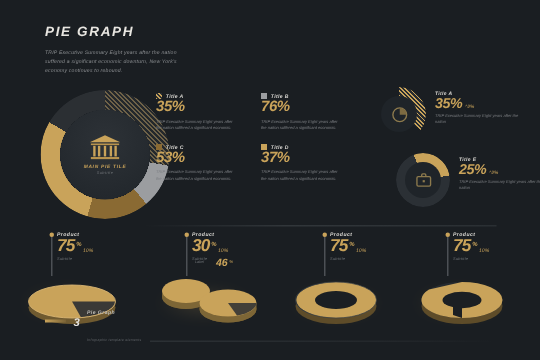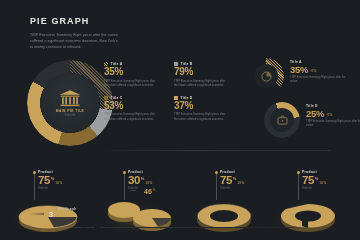--- a/index.html
+++ b/index.html
@@ -3,21 +3,21 @@
 <meta charset="utf-8">
 <style>
   * { margin:0; padding:0; box-sizing:border-box; }
   html,body { width:360px; height:240px; overflow:hidden; }
   body {
     background:#1a1e22;
     font-family:"Liberation Sans", sans-serif;
     color:#cfcfcf;
     position:relative;
   }
-  .stage { position:absolute; inset:0; }
+  .stage { position:absolute; inset:0;font-style:italic; }
 
   
   .header { position:absolute; left:30px; top:16px; width:150px; }
   .h-title {
     font-size:9px; font-weight:bold; letter-spacing:1.1px;
     color:#e8e6e1; line-height:1.25; text-transform:uppercase;
   }
   .h-title .l2 { display:block; }
   .h-desc {
     margin-top:6px; font-size:3.4px; line-height:1.75;
@@ -83,21 +83,21 @@
   }
   .mini .mtxt { position:absolute; left:42px; top:2px; width:56px; }
   .m-name { font-size:3.3px; font-weight:bold; color:#d8d6d1; letter-spacing:.25px; }
   .m-row { display:flex; align-items:flex-end; gap:2px; margin-top:1px; }
   .m-val { font-size:9.5px; font-weight:bold; color:#c9a35a; line-height:1; letter-spacing:-.3px; }
   .m-delta { font-size:3.2px; color:#c9a35a; margin-bottom:1.5px; }
   .m-desc { font-size:2.7px; line-height:1.65; color:#787b7f; margin-top:1.5px; }
 
   
   .cards { position:absolute; left:0; top:152px; width:360px; height:70px; }
-  .card { position:absolute; width:90px; height:70px;margin-top:16px; }
+  .card { position:absolute; width:90px; height:70px; }
   .pin { position:absolute; left:26px; top:4px; width:1px; height:28px; background:#4c5055; }
   .pin::before{ content:""; position:absolute; left:-1px; top:-1px; width:3px; height:3px; border-radius:50%; background:#c9a35a; }
   .plabel { position:absolute; left:30px; top:2px; width:60px; }
   .p-name { font-size:3.4px; font-weight:bold; color:#dcdad5; letter-spacing:.3px; }
   .p-row { display:flex; align-items:flex-start; gap:1px; margin-top:1px; }
   .p-val { font-size:11.5px; font-weight:bold; color:#c9a35a; line-height:.95; letter-spacing:-.5px; }
   .p-pct { font-size:4px; font-weight:bold; color:#c9a35a; margin-top:1px; }
   .p-delta { font-size:3.4px; color:#c9a35a; align-self:flex-end; margin-bottom:1px; }
   .p-sub { font-size:2.6px; color:#6d7175; margin-top:1px; letter-spacing:.2px; }
   .p-sec { position:absolute; left:46px; top:20px; display:flex; align-items:flex-start; gap:1px; }
@@ -158,21 +158,21 @@
         <span class="lg-name">Title A</span>
       </div>
       <div class="lg-val">35%</div>
       <div class="lg-desc">TRIP Executive Summary Eight years after the nation suffered a significant economic.</div>
     </div>
     <div>
       <div class="lg-head">
         <span class="sw" style="background:#9b9da0"></span>
         <span class="lg-name">Title B</span>
       </div>
-      <div class="lg-val">79%</div>
+      <div class="lg-val">76%</div>
       <div class="lg-desc">TRIP Executive Summary Eight years after the nation suffered a significant economic.</div>
     </div>
     <div>
       <div class="lg-head">
         <span class="sw" style="background:#8a6a33"></span>
         <span class="lg-name">Title C</span>
       </div>
       <div class="lg-val">53%</div>
       <div class="lg-desc">TRIP Executive Summary Eight years after the nation suffered a significant economic.</div>
     </div>

